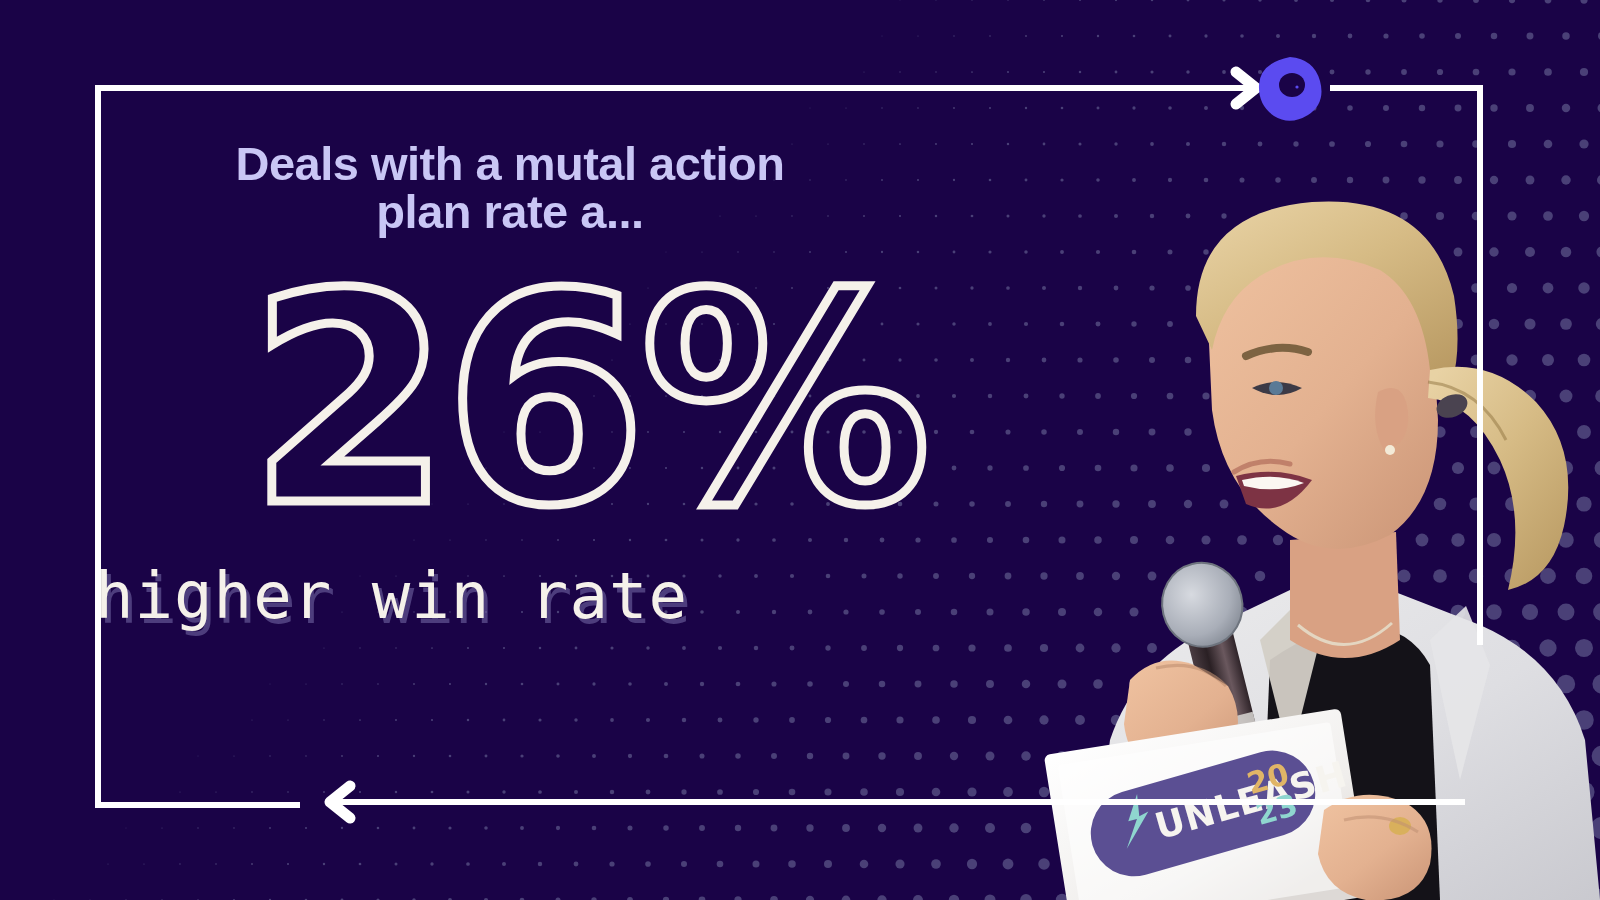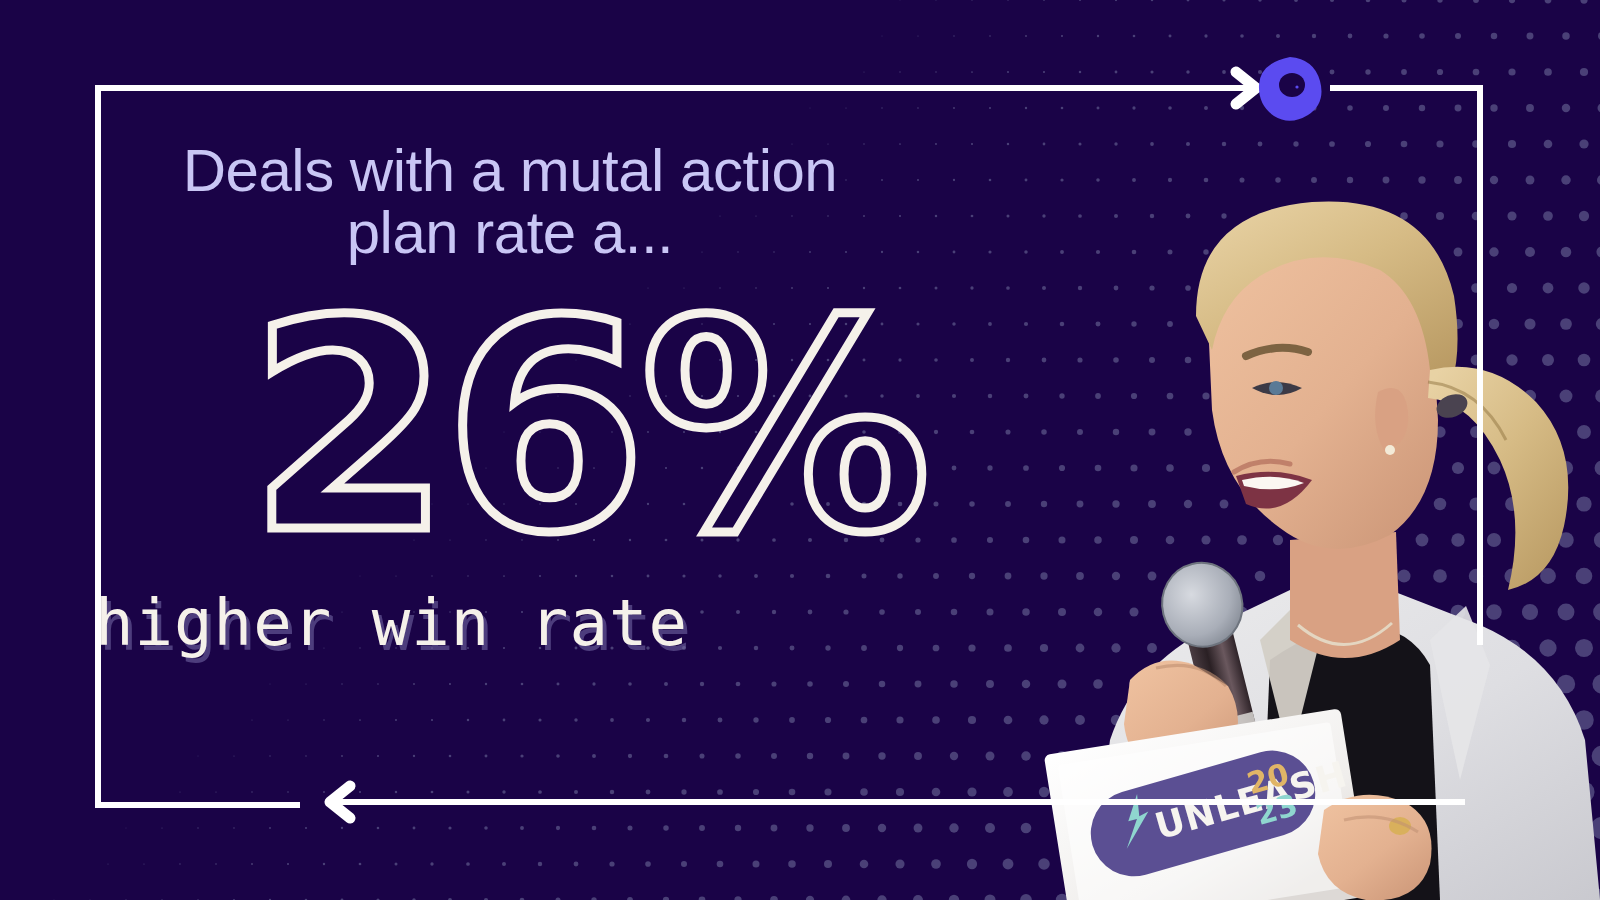--- a/index.html
+++ b/index.html
@@ -73,23 +73,23 @@
   
   #copy {
     position: absolute;
     left: 95px;
     top: 120px;
     width: 830px;
     z-index: 6;
   }
   #headline {
     color: #c9c6f5;
-    font-size: 60px;
+    font-size: 47px;
     line-height: 1.03;
-    font-weight: 400;
+    font-weight: 700;
     text-align: center;
     letter-spacing: -0.5px;
     margin: 20px 0 0 0;
     padding: 0 10px;
   }
   #bignum {
     margin: 26px 0 0 0;
     text-align: right;
     font-size: 290px;
     line-height: 0.95;

